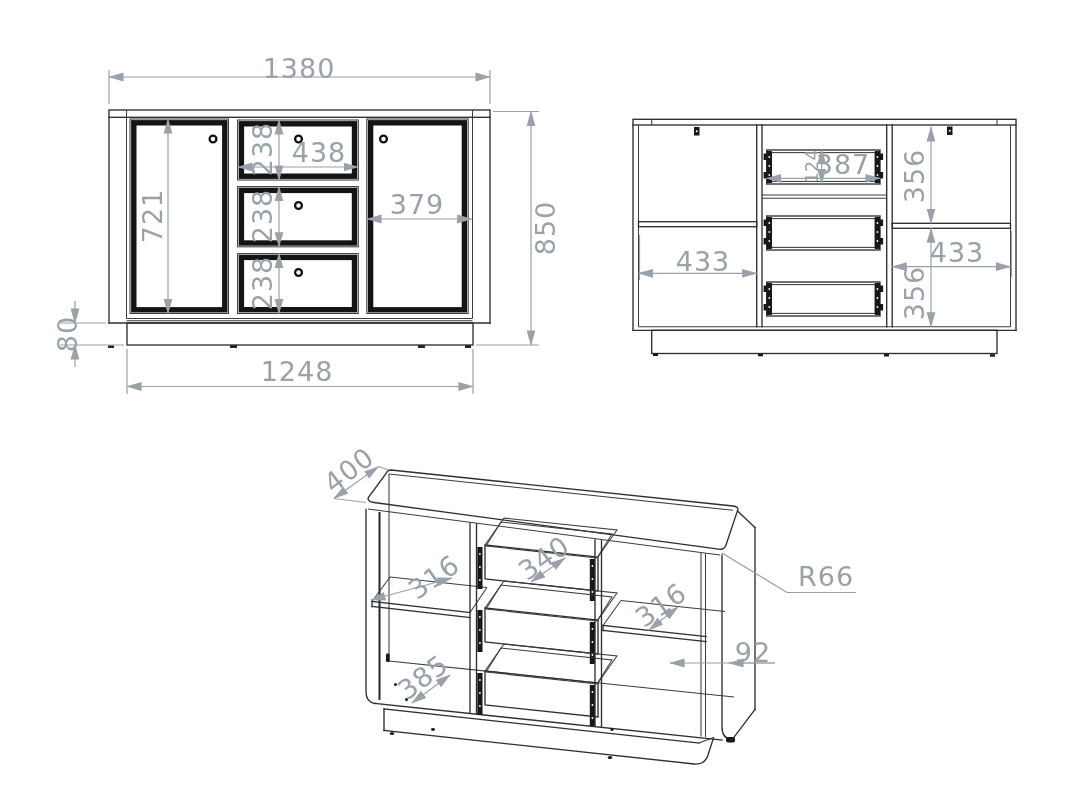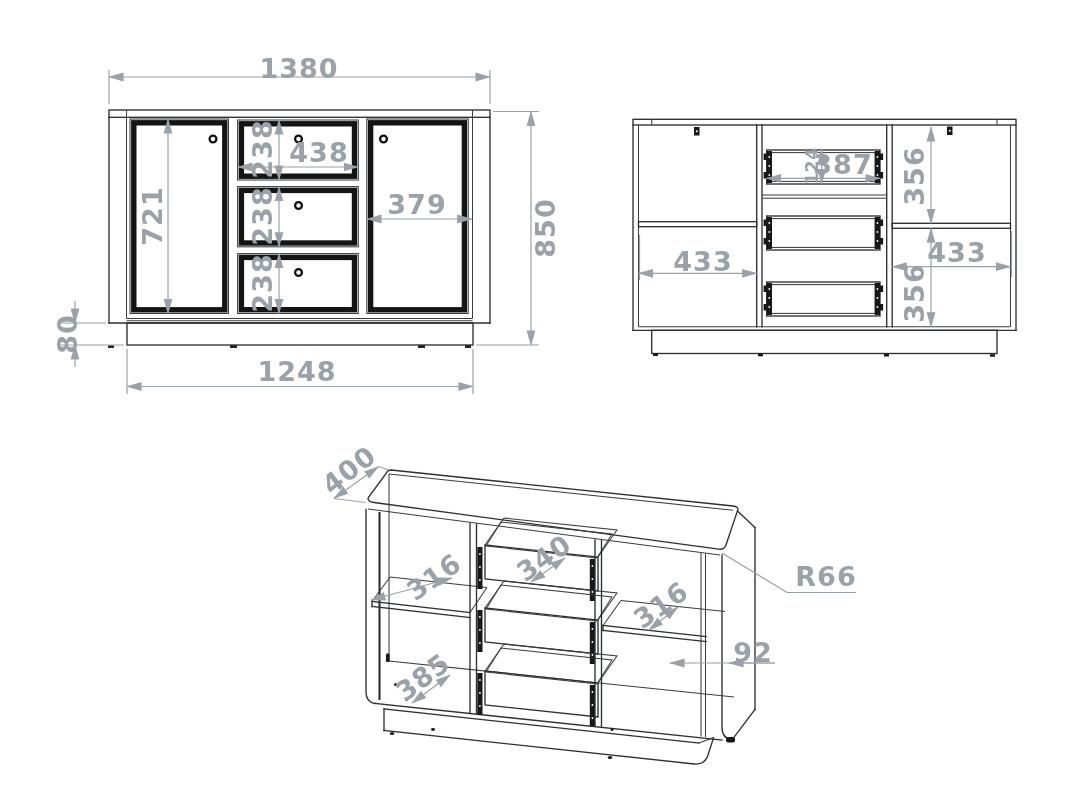--- a/index.html
+++ b/index.html
@@ -1,17 +1,17 @@
 <!DOCTYPE html>
 <html><head>
 <meta charset="utf-8">
 <style>
   html,body{margin:0;padding:0;background:#ffffff;}
   .stage{position:relative;width:1082px;height:811px;background:#ffffff;overflow:hidden;
-         font-family:"DejaVu Sans",sans-serif;font-weight:bold;}
+         font-family:"DejaVu Sans",sans-serif;}
   svg{display:block}
   .ln{stroke:#2d2f31;stroke-width:1.35;fill:none;stroke-linecap:square}
   .lnf{stroke:#2d2f31;stroke-width:1.35;fill:#ffffff;stroke-linecap:square}
   .thin{stroke:#3a3c3e;stroke-width:1.05;fill:none}
   .thk{stroke:#141414;stroke-width:5.4;fill:#ffffff}
   .blk{fill:#17181a;stroke:none}
   .knob{stroke:#101010;stroke-width:2.3;fill:#ffffff}
   .dim{stroke:#9aa1a8;stroke-width:1.2;fill:none;stroke-linecap:butt}
   .dtx{fill:#9aa1a8;font-size:27px;letter-spacing:1px}
   .dtx-s{fill:#9aa1a8;font-size:17px;letter-spacing:0.5px}

